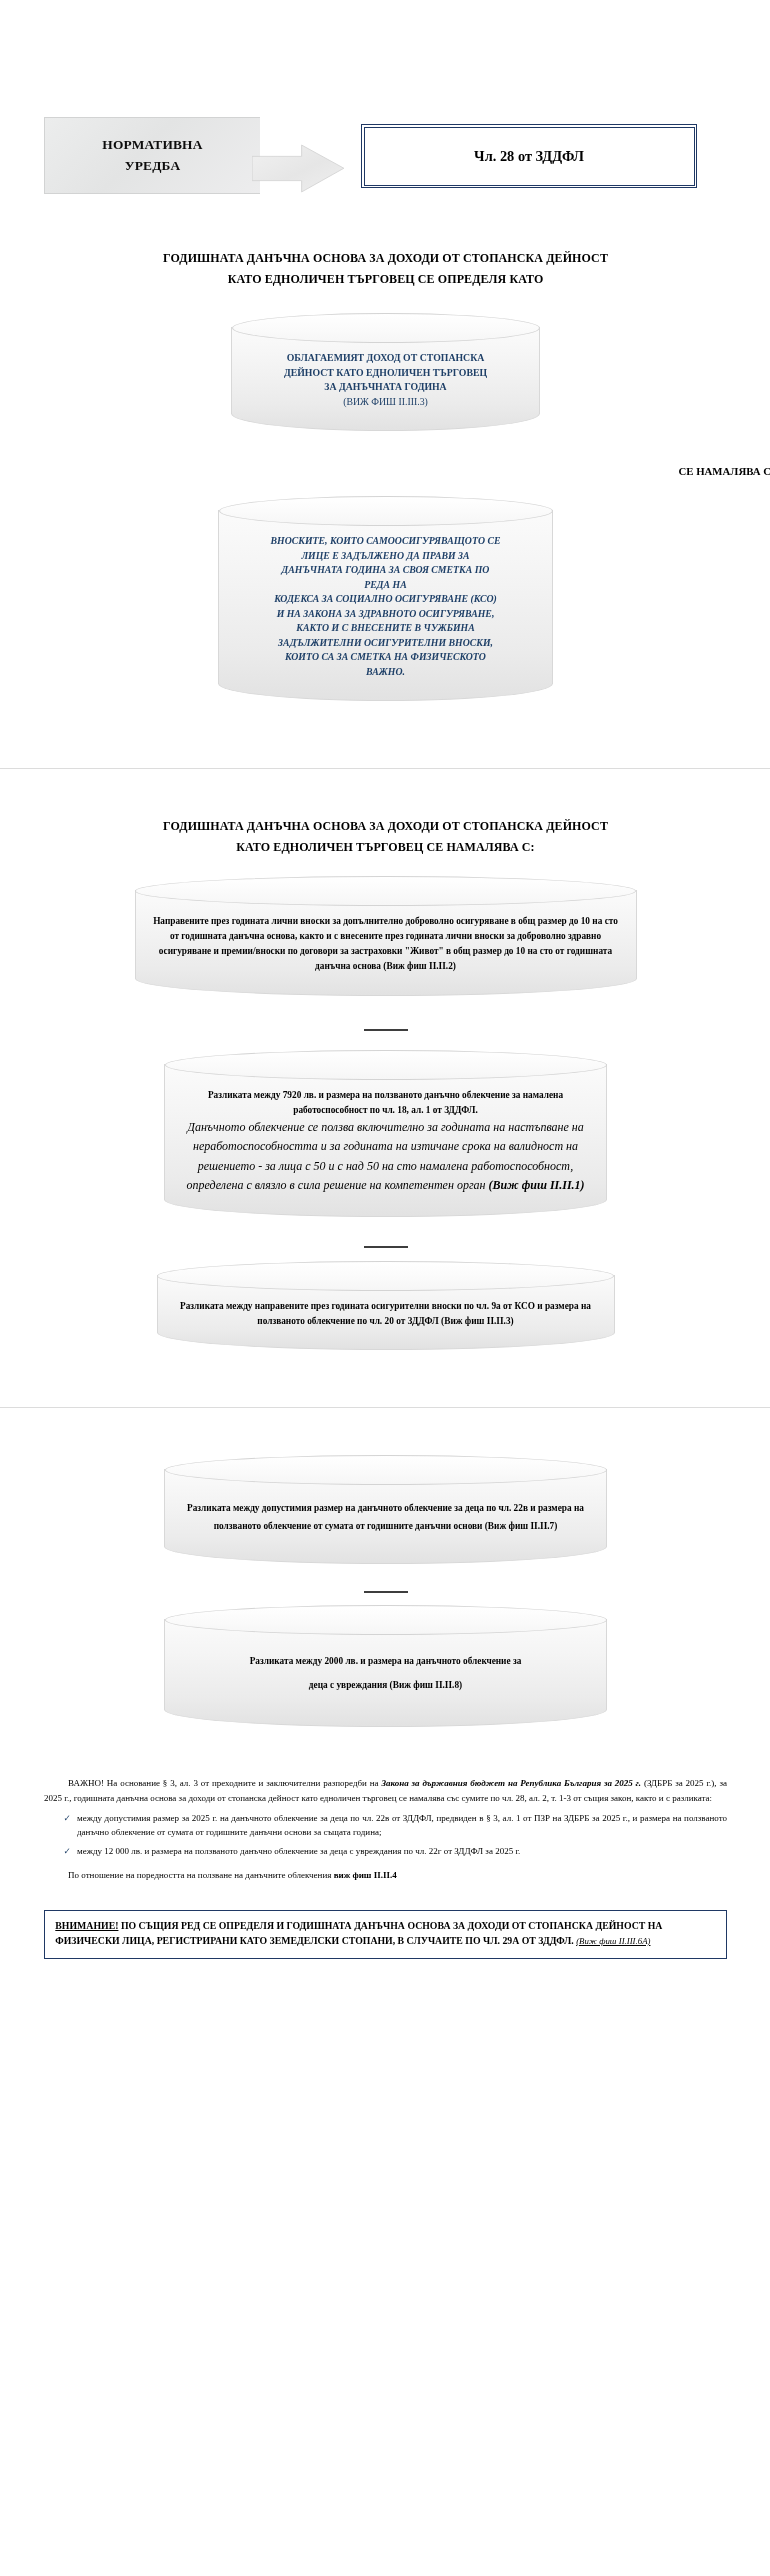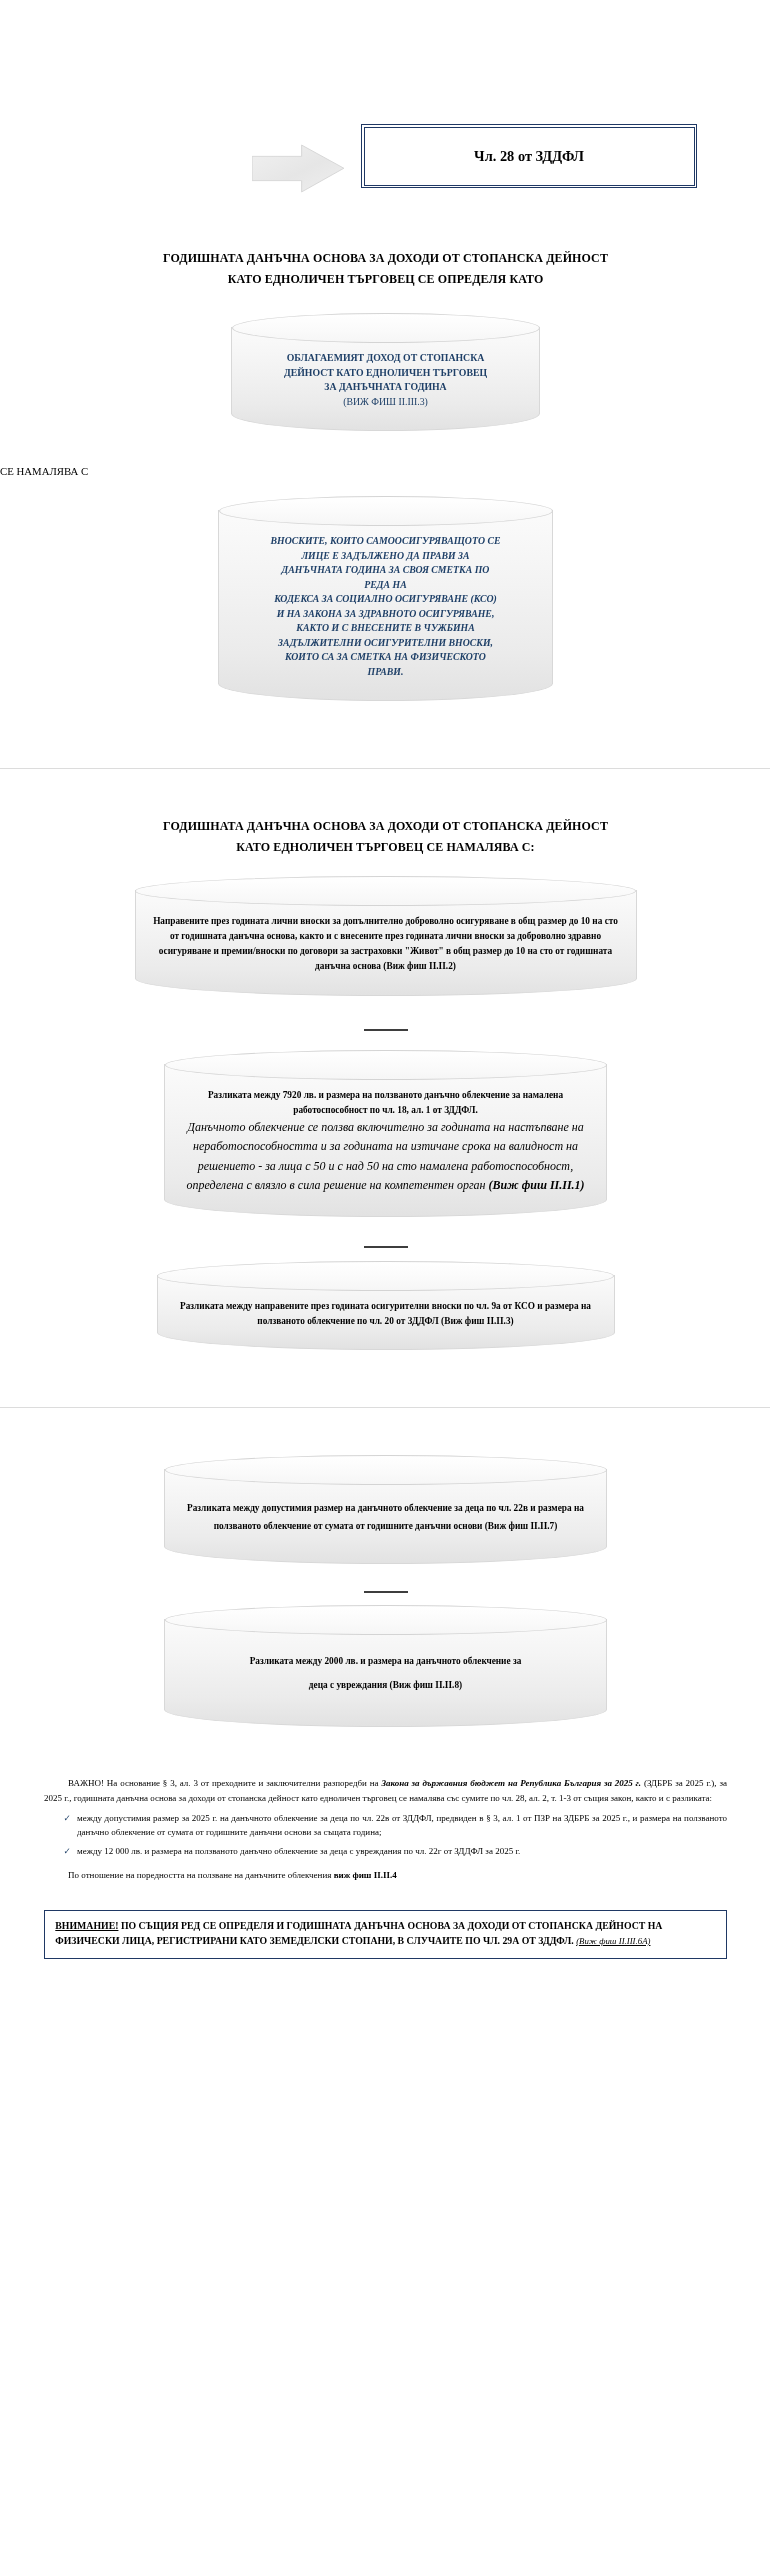--- a/index.html
+++ b/index.html
@@ -69,22 +69,22 @@
   .sect-title {
     text-align:center;
     font-weight:bold;
     font-size:12px;
     line-height:1.75;
     letter-spacing:0.1px;
     color:#000;
     padding:0 36px;
   }
   .mid-label {
-    text-align:left;
-    font-weight:normal;
+    text-align:right;
+    font-weight:bold;
     font-size:10.8px;
     color:#000;
   }
 
   
   .cyl {
     position:relative;
     margin:0 auto;
     background:linear-gradient(to bottom,#fbfbfb 0%,#f4f4f4 35%,#ebebeb 75%,#e2e2e2 100%);
     border-left:0.5px solid #d8d8d8;
@@ -167,20 +167,24 @@
   .sp { width:100%; }
 </style>
 </head>
 <body>
 
 <div class="page">
 
   <div class="sp" style="height:92px"></div>
 
   <div class="header-row">
+    <div class="norm-box">
+      <span>НОРМАТИВНА</span>
+      <span class="l2">УРЕДБА</span>
+    </div>
 
     <div class="arrow-wrap">
       <svg width="93" height="49" viewBox="0 0 180 95" xmlns="http://www.w3.org/2000/svg">
         <defs>
           <linearGradient id="arrGrad" x1="0" y1="0" x2="1" y2="1">
             <stop offset="0%" stop-color="#f1f1f1"></stop>
             <stop offset="55%" stop-color="#e6e6e6"></stop>
             <stop offset="100%" stop-color="#efefef"></stop>
           </linearGradient>
         </defs>
@@ -221,21 +225,21 @@
     <div class="cyl-body cyl-text t-blue-ital">
       <div>ВНОСКИТЕ, КОИТО САМООСИГУРЯВАЩОТО СЕ</div>
       <div>ЛИЦЕ Е ЗАДЪЛЖЕНО ДА ПРАВИ ЗА</div>
       <div>ДАНЪЧНАТА ГОДИНА ЗА СВОЯ СМЕТКА ПО</div>
       <div>РЕДА НА</div>
       <div>КОДЕКСА ЗА СОЦИАЛНО ОСИГУРЯВАНЕ (КСО)</div>
       <div>И НА ЗАКОНА ЗА ЗДРАВНОТО ОСИГУРЯВАНЕ,</div>
       <div>КАКТО И С ВНЕСЕНИТЕ В ЧУЖБИНА</div>
       <div>ЗАДЪЛЖИТЕЛНИ ОСИГУРИТЕЛНИ ВНОСКИ,</div>
       <div>КОИТО СА ЗА СМЕТКА НА ФИЗИЧЕСКОТО</div>
-      <div>ПРАВИ.</div>
+      <div>ВАЖНО.</div>
     </div>
   </div>
 
   <div class="sp" style="height:67px"></div>
   <div class="slide-sep"></div>
 
   <div class="sp" style="height:48px"></div>
 
   <div class="sect-title">
     <div>ГОДИШНАТА ДАНЪЧНА ОСНОВА ЗА ДОХОДИ ОТ СТОПАНСКА ДЕЙНОСТ</div>

